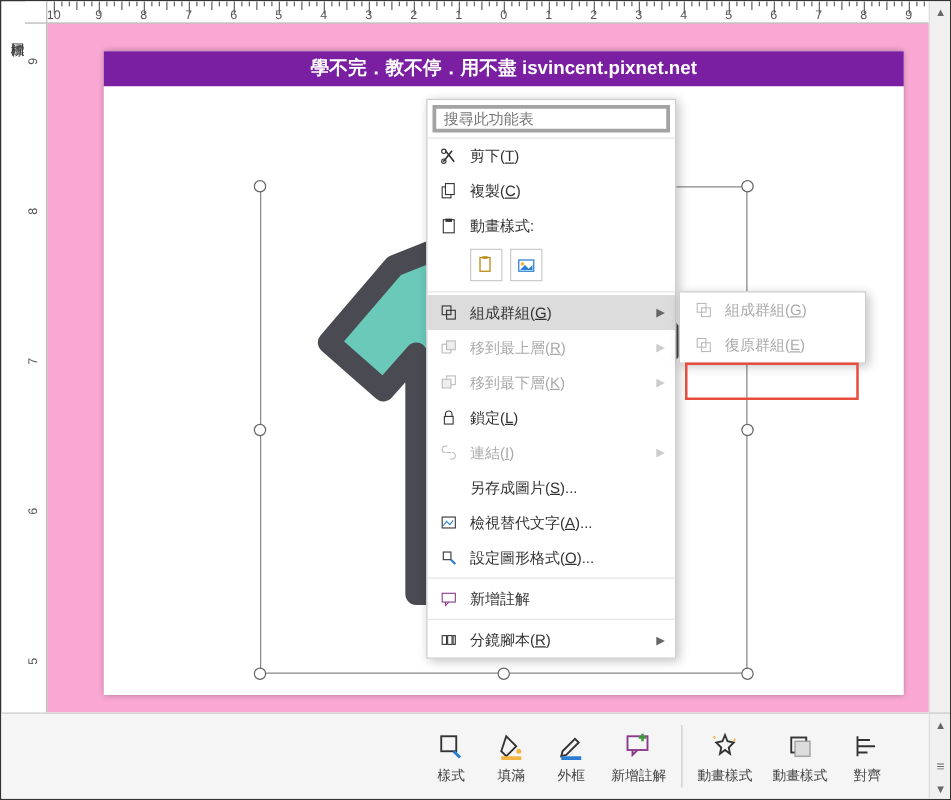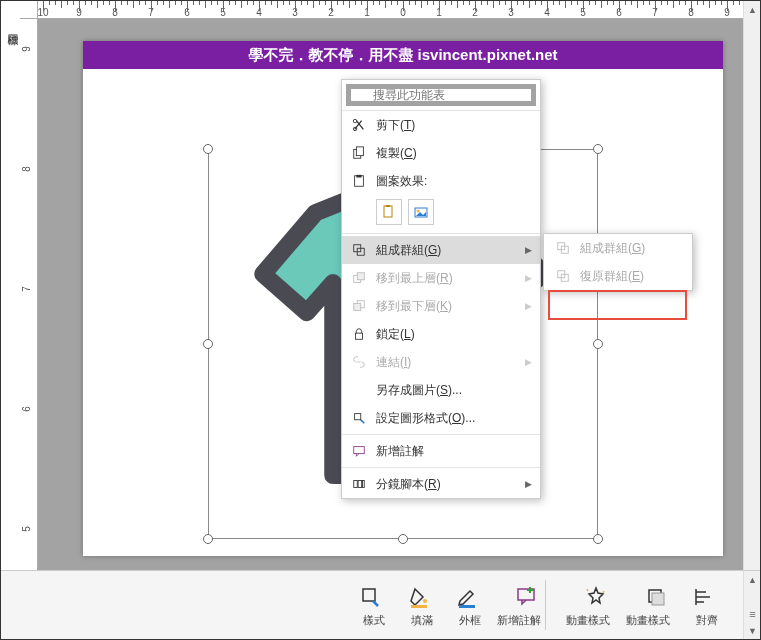--- a/index.html
+++ b/index.html
@@ -7,52 +7,52 @@
 .ruler-h{position:absolute;top:0;left:37px;right:17px;height:18px;background:#fff;border-bottom:1px solid #aaa;overflow:hidden}
 .ruler-h .ticks{position:relative;height:18px}
 .ruler-h .tick{position:absolute;top:0;width:1px;height:4px;background:#666}
 .ruler-h .tick.m{height:7px}
 .ruler-h .tick.l{height:10px}
 .ruler-h .num{position:absolute;top:6px;font-size:10px;color:#555;transform:translateX(-50%)}
 .ruler-v{position:absolute;top:18px;left:19px;width:18px;bottom:69px;background:#fff;border-right:1px solid #aaa}
 .ruler-v .num{position:absolute;left:4px;font-size:10px;color:#555;transform:translateY(-50%) rotate(-90deg)}
 .corner{position:absolute;top:0;left:19px;width:18px;height:18px;background:#fff;border-right:1px solid #aaa;border-bottom:1px solid #aaa}
 .label-v{position:absolute;top:22px;left:1px;width:18px;font-size:11px;color:#333;writing-mode:vertical-rl;text-align:center;padding-top:3px}
-.canvas{position:absolute;top:18px;left:37px;right:17px;bottom:69px;background:#a3a3a3;overflow:hidden}
+.canvas{position:absolute;top:18px;left:37px;right:17px;bottom:69px;background:#f9a8d4;overflow:hidden}
 .slide{position:absolute;top:22px;left:45px;width:640px;height:515px;background:#fff;box-shadow:0 0 5px rgba(0,0,0,.3)}
 .banner{position:absolute;top:0;left:0;right:0;height:28px;background:#7a1fa2;color:#fff;text-align:center;line-height:28px;font-size:15px;font-weight:600}
 .shirt-box{position:absolute;top:108px;left:125px;width:390px;height:390px}
 .handle{position:absolute;width:10px;height:10px;border:1px solid #666;background:#fff;border-radius:50%}
 .h-tl{top:-5px;left:-5px}.h-tm{top:-5px;left:calc(50% - 5px)}.h-tr{top:-5px;right:-5px}
 .h-ml{top:calc(50% - 5px);left:-5px}.h-mr{top:calc(50% - 5px);right:-5px}
 .h-bl{bottom:-5px;left:-5px}.h-bm{bottom:-5px;left:calc(50% - 5px)}.h-br{bottom:-5px;right:-5px}
 .sel-line{position:absolute;background:#888}
 .sl-t{top:0;right:0;height:1px;width:120px}
 .sl-b{bottom:0;left:0;right:0;height:1px}
 .sl-l{top:0;bottom:0;left:0;width:1px}
 .sl-r{top:0;bottom:0;right:0;width:1px}
 .shirt-svg{position:absolute;top:20px;left:20px;width:350px;height:350px}
 .ctx-menu{position:absolute;top:78px;left:340px;width:200px;background:#fff;border:1px solid #ccc;box-shadow:2px 2px 8px rgba(0,0,0,.25);z-index:10}
 .search{padding:4px;border-bottom:1px solid #e5e5e5}
-.search input{width:100%;height:22px;border:5px solid #a3a3a3;padding:0 22px;font-size:12px;color:#000000}
+.search input{width:100%;height:22px;border:3px solid #a3a3a3;padding:0 6px;font-size:12px;color:#000000}
 .mi{display:flex;align-items:center;height:28px;padding:0 8px;cursor:default;color:#333;position:relative}
 .mi.disabled{color:#aaa}
 .mi.hl{background:#dcdcdc}
 .mi .ic{width:18px;height:16px;margin-right:8px;display:flex;align-items:center;justify-content:center}
 .mi .arrow{position:absolute;right:8px;font-size:9px;color:#666}
 .mi.disabled .arrow{color:#ccc}
 .sep{height:1px;background:#e5e5e5;margin:2px 0}
 .paste-opts{display:flex;padding:4px 0 6px 34px;gap:6px}
 .po{width:26px;height:26px;border:1px solid #ccc;display:flex;align-items:center;justify-content:center;cursor:pointer}
 .submenu{position:absolute;top:232px;left:542px;width:150px;background:#fff;border:1px solid #ccc;box-shadow:2px 2px 8px rgba(0,0,0,.25);z-index:11}
 .submenu .mi{padding:0 10px}
 .highlight-box{position:absolute;top:289px;left:547px;width:139px;height:30px;border:2.5px solid #e74c3c;z-index:12;pointer-events:none}
 .toolbar{position:absolute;bottom:0;left:0;right:0;height:69px;background:#f5f5f5;border-top:1px solid #ccc;display:flex;align-items:center;padding-left:336px}
 .tb-sep{width:1px;height:50px;background:#ccc;margin:0 4px}
-.tb-btn{display:flex;flex-direction:column;align-items:flex-end;justify-content:center;width:48px;height:60px;cursor:pointer}
+.tb-btn{display:flex;flex-direction:column;align-items:center;justify-content:center;width:48px;height:60px;cursor:pointer}
 .tb-btn .tb-ic{width:28px;height:28px;display:flex;align-items:center;justify-content:center;margin-bottom:2px}
 .tb-btn .tb-lbl{font-size:11px;color:#444}
 .tb-btn.wide{width:60px}
 .scrollbar-v{position:absolute;top:0;right:0;width:17px;bottom:69px;background:#f0f0f0;border-left:1px solid #ddd}
 .sb-btn{width:17px;height:17px;display:flex;align-items:center;justify-content:center;color:#666;font-size:9px}
 .small-scroll{position:absolute;right:0;bottom:0;width:17px;height:69px;background:#f0f0f0;border-left:1px solid #ddd;border-top:1px solid #ccc;display:flex;flex-direction:column}
 .u{text-decoration:underline}
 </style>
 </head>
 <body>
@@ -259,21 +259,21 @@
       </span>
     <span>複製(<span class="u">C</span>)</span>
   </div>
   <div class="mi">
     <span class="ic">
         <svg width="14" height="14" viewBox="0 0 16 16">
           <rect x="3" y="2" width="10" height="12" fill="none" stroke="#333"></rect>
           <rect x="5" y="1" width="6" height="3" fill="#333"></rect>
         </svg>
       </span>
-    <span>圖案效果:</span>
+    <span>動畫樣式:</span>
   </div>
   <div class="paste-opts">
     <div class="po">
         <svg width="16" height="16" viewBox="0 0 16 16">
           <rect x="3" y="2" width="8" height="11" fill="none" stroke="#b8860b"></rect>
           <rect x="5" y="1" width="4" height="2" fill="#b8860b"></rect>
         </svg>
       </div>
     <div class="po">
         <svg width="16" height="16" viewBox="0 0 16 16">
@@ -332,20 +332,29 @@
     <span>連結(<span class="u">I</span>)</span>
     <span class="arrow">▶</span>
   </div>
   <div class="mi">
     <span class="ic"></span>
     <span>另存成圖片(<span class="u">S</span>)...</span>
   </div>
   <div class="mi">
     <span class="ic">
         <svg width="14" height="14" viewBox="0 0 16 16">
+          <rect x="2" y="3" width="12" height="10" fill="none" stroke="#333"></rect>
+          <path d="M3 11 L6 7 L9 10 L12 6" stroke="#2a7fd4" fill="none"></path>
+        </svg>
+      </span>
+    <span>檢視替代文字(<span class="u">A</span>)...</span>
+  </div>
+  <div class="mi">
+    <span class="ic">
+        <svg width="14" height="14" viewBox="0 0 16 16">
           <rect x="3" y="3" width="7" height="7" fill="none" stroke="#333"></rect>
           <path d="M10 10 l4 4" stroke="#2a7fd4" stroke-width="2"></path>
         </svg>
       </span>
     <span>設定圖形格式(<span class="u">O</span>)...</span>
   </div>
   <div class="sep"></div>
   <div class="mi">
     <span class="ic">
         <svg width="14" height="14" viewBox="0 0 16 16">

